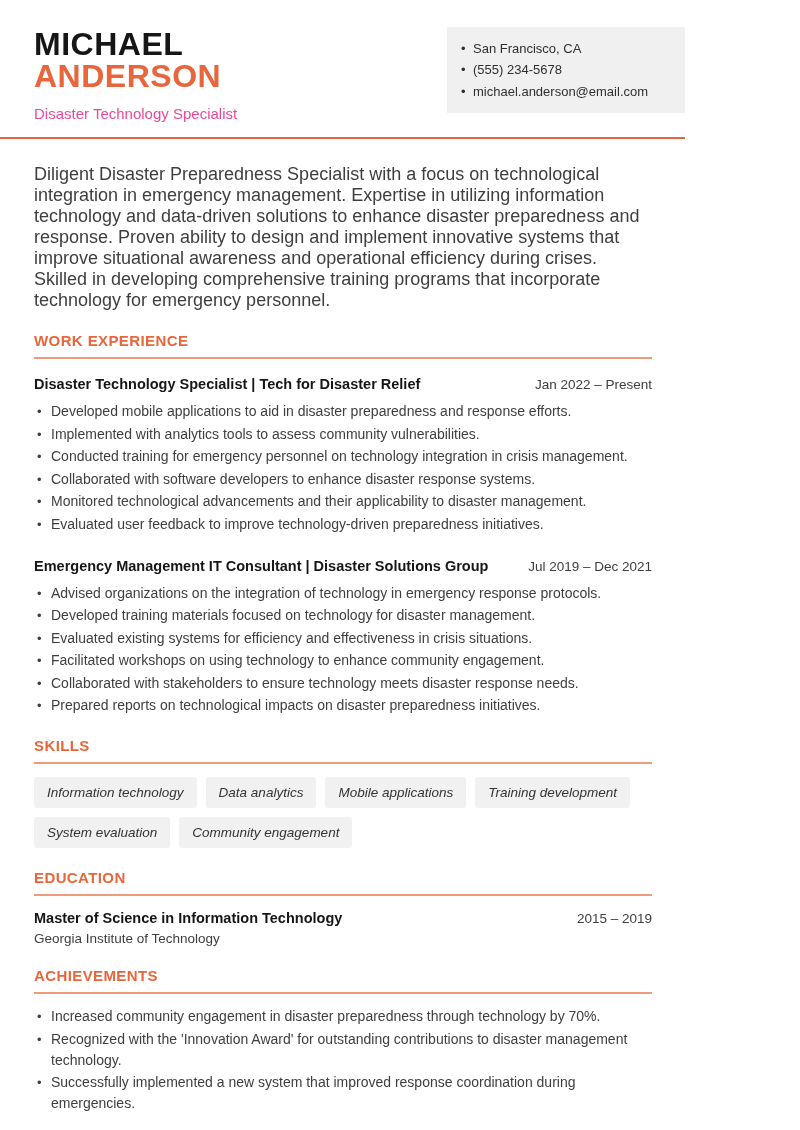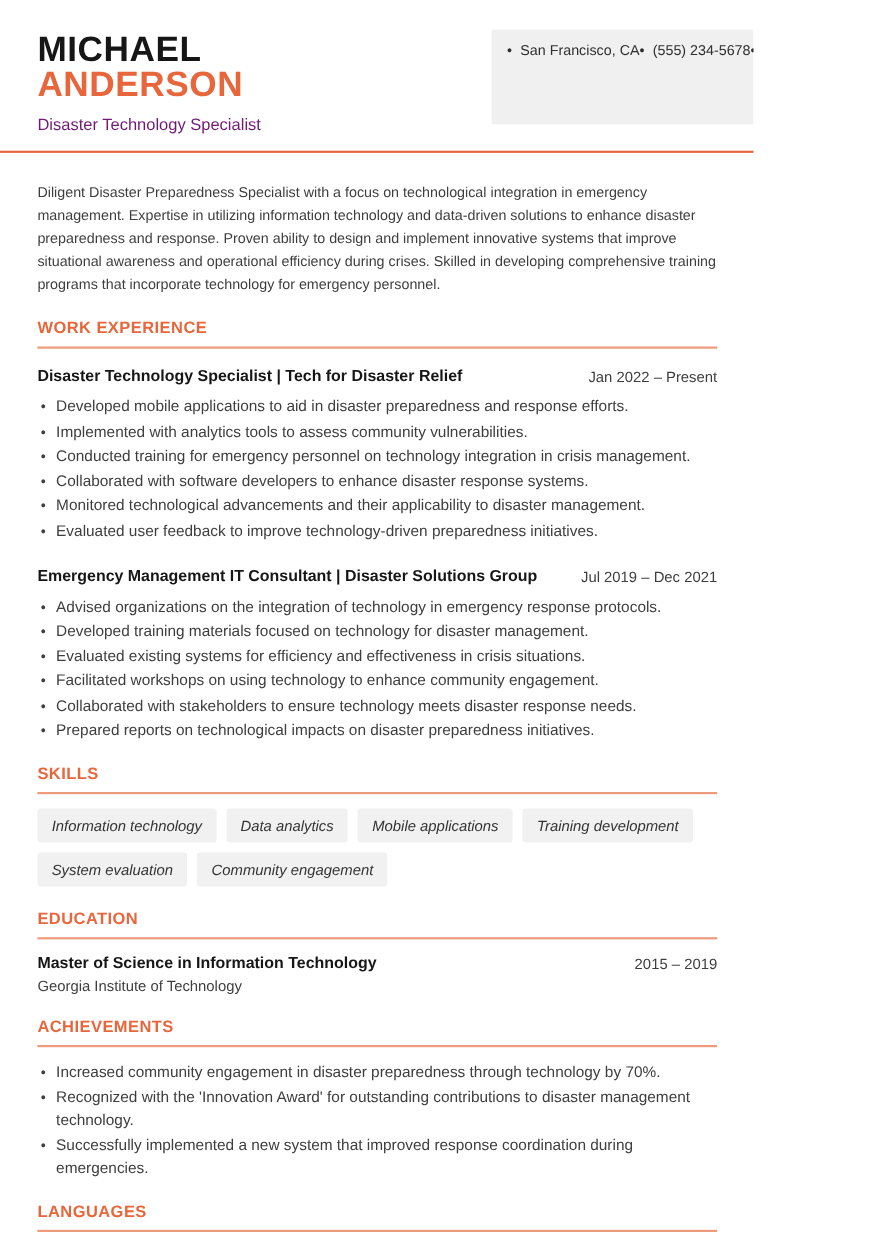--- a/index.html
+++ b/index.html
@@ -13,33 +13,33 @@
   *{margin:0;padding:0;box-sizing:border-box;}
   html,body{background:#fff;}
   body{font-family:"Liberation Sans","DejaVu Sans",sans-serif;}
   .page{
     width:685px;height:1130px;background:#ffffff;position:relative;overflow:hidden;
   }
   
   .header{position:relative;padding:28px 34px 0 34px;height:137px;}
   .name-line{font-size:32px;line-height:32px;font-weight:bold;letter-spacing:.5px;color:var(--heading-dark);}
   .name-line.last{color:var(--accent);}
-  .header-title{margin-top:13px;font-size:15px;color:#701a75;}
+  .header-title{margin-top:13px;font-size:15px;color:#ec4899;}
   .contact-box{
     position:absolute;top:27px;right:0;width:238px;height:86px;
     background:var(--contact-bg);padding:11px 10px 11px 14px;
     display:flex;flex-direction:column;justify-content:space-between;
   }
-  .contact-box ul{list-style:none;height:100%;display:flex;flex-direction:row;justify-content:space-around;}
+  .contact-box ul{list-style:none;height:100%;display:flex;flex-direction:column;justify-content:space-around;}
   .contact-box li{font-size:13px;color:#2f2f2f;padding-left:12px;position:relative;white-space:nowrap;}
   .contact-box li::before{content:"•";position:absolute;left:0;color:#2f2f2f;}
   .main-divider{border-top:2px solid var(--accent);width:800px;}
   
   .content{padding:0 33px 0 34px;}
-  .summary{margin-top:25px;font-size:13px;line-height:21px;color:var(--text);}
+  .summary{margin-top:25px;font-size:18px;line-height:21px;color:var(--text);}
   section{margin-top:21px;}
   .sec-heading{color:var(--accent);font-size:15px;font-weight:bold;letter-spacing:.4px;}
   .sec-divider{border-top:2px solid var(--accent-light);margin-top:8px;}
   
   .job{margin-top:17px;}
   .job + .job{margin-top:23px;}
   .row-head{display:flex;justify-content:space-between;align-items:flex-end;}
   .row-head h3{font-size:14.5px;font-weight:bold;color:var(--heading-dark);}
   .dates{font-size:13.5px;color:var(--text);white-space:nowrap;}
   ul.bullets{list-style:none;margin-top:9px;}

